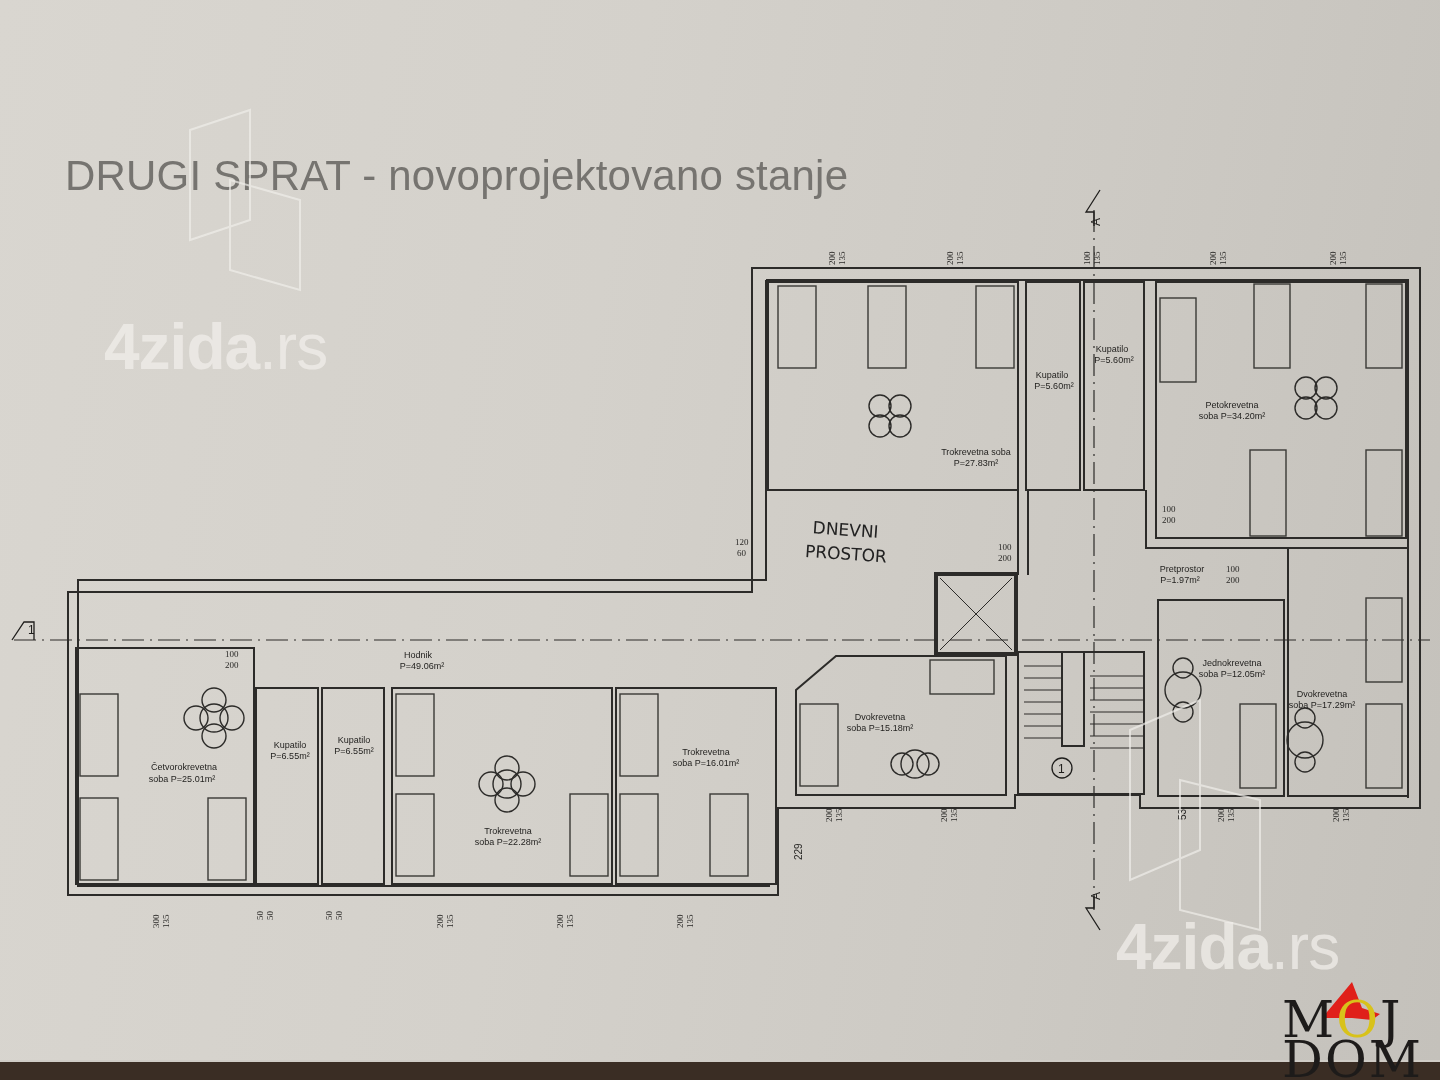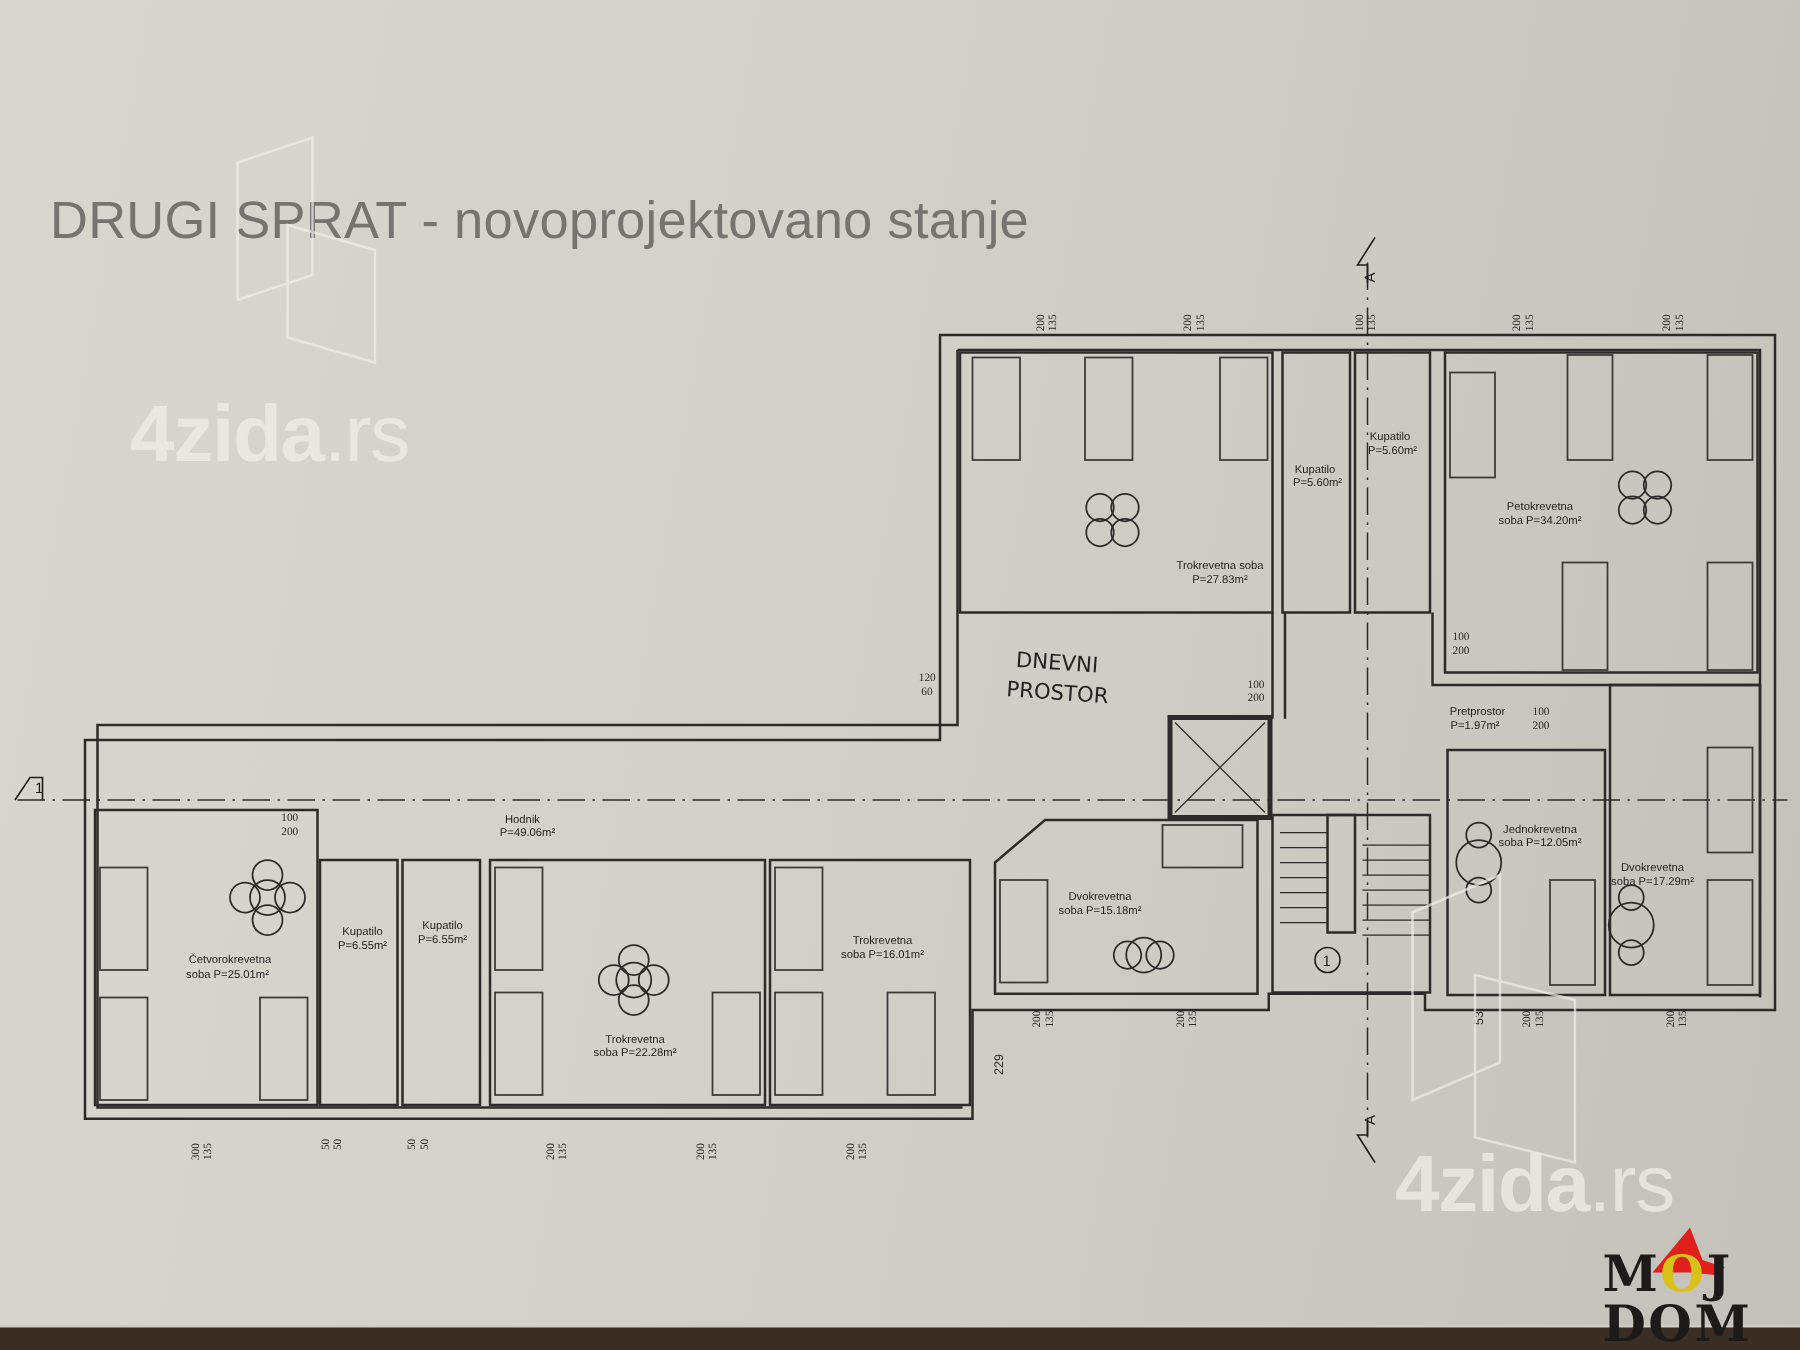--- a/index.html
+++ b/index.html
@@ -1,23 +1,23 @@
 <!DOCTYPE html>
 <html><head>
 <meta charset="utf-8">
 <style>
   html,body{margin:0;padding:0;}
   body{width:1440px;height:1080px;overflow:hidden;background:#cfccc6;font-family:"Liberation Sans",sans-serif;position:relative;}
   .paper{position:absolute;left:0;top:0;width:1440px;height:1060px;background:linear-gradient(100deg,#d9d6d0 0%,#d4d1cb 40%,#cdcac4 70%,#c4c1bb 100%);}
   .table-edge{position:absolute;left:0;top:1062px;width:1440px;height:18px;background:#3a2d24;}
-  .title{position:absolute;left:40px;top:152px;font-size:42px;color:#767470;letter-spacing:0.2px;white-space:nowrap;}
+  .title{position:absolute;left:65px;top:152px;font-size:42px;color:#767470;letter-spacing:0.2px;white-space:nowrap;}
   svg.plan{position:absolute;left:0;top:0;}
   .wm{position:absolute;color:rgba(240,238,234,0.75);font-size:64px;font-weight:bold;letter-spacing:-1px;}
   .wm .rs{font-weight:normal;}
-  .moj{position:absolute;left:1282px;top:1000px;font-family:"DejaVu Serif",serif;font-size:40px;color:#1d1b1a;line-height:40px;letter-spacing:2px;font-weight:bold;}
+  .moj{position:absolute;left:1282px;top:1000px;font-family:"DejaVu Serif",serif;font-size:51px;color:#1d1b1a;line-height:40px;letter-spacing:2px;}
   .moj .o{color:#d8c21a;}
   .lbl{font-family:"Liberation Sans",sans-serif;font-size:9px;fill:#1f1e1c;}
   .dim{font-family:"Liberation Serif",serif;font-size:9px;fill:#2a2927;}
   .hand{font-family:"DejaVu Sans",sans-serif;font-size:17px;fill:#222;}
 </style>
 </head>
 <body>
 
 <div class="paper"></div>
 <div class="table-edge"></div>

